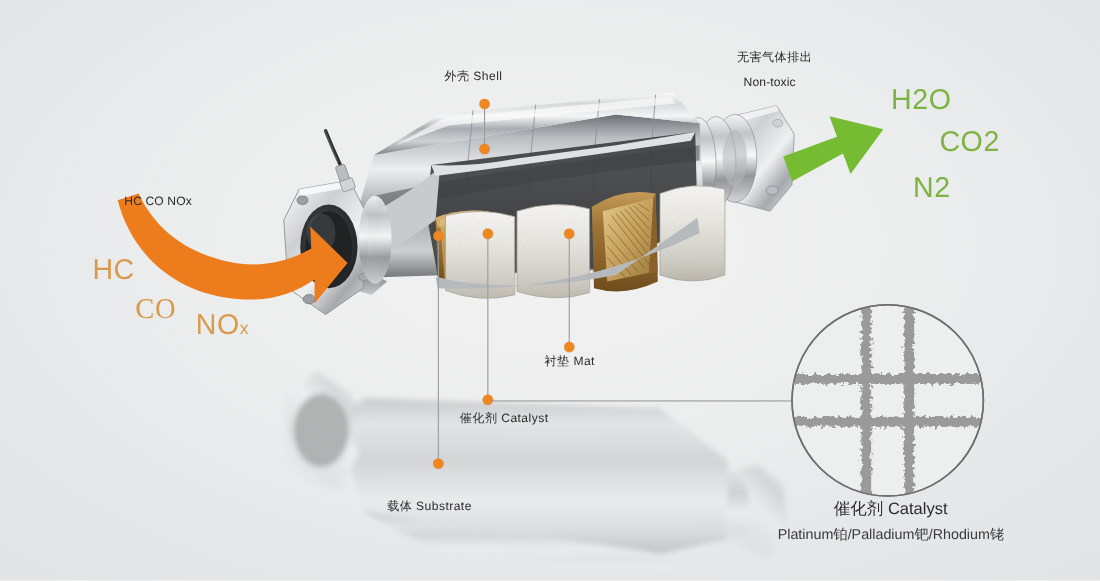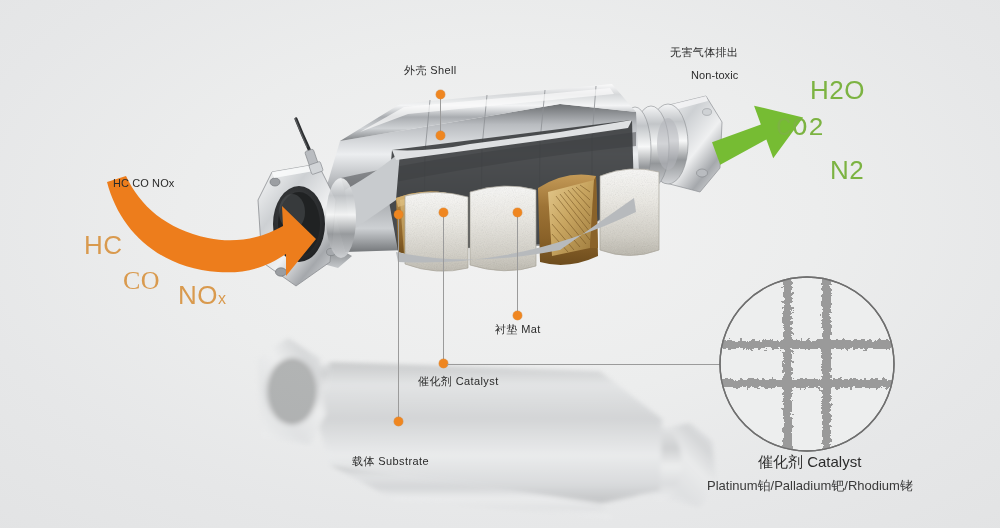--- a/index.html
+++ b/index.html
@@ -354,19 +354,19 @@
   <div class="detail-title" style="left:758px; top:453px;">催化剂 Catalyst</div>
   <div class="detail-sub" style="left:707px; top:477px;">Platinum铂/Palladium钯/Rhodium铑</div>
 
   <div class="lbl" style="left:113px; top:176px;">HC  CO  NOx</div>
 
   <div class="gas-big gas-orange" style="left:84px; top:230px;"><span>HC</span></div>
   <div class="gas-big gas-orange" style="left:123px; top:266px;font-family:Liberation Serif, serif;"><span>CO</span></div>
   <div class="gas-big gas-orange" style="left:178px; top:280px;"><span>NO</span><span class="sub">x</span></div>
 
   <div class="lbl cn" style="left:670px; top:45px;">无害气体排出</div>
-  <div class="lbl" style="left:691px; top:68px;">Non-toxic</div>
+  <div class="lbl" style="left:676px; top:68px;">Non-toxic</div>
 
   <div class="gas-big gas-green" style="left:782px; top:75px;margin-left:28px;"><span>H2O</span></div>
-  <div class="gas-big gas-green" style="left:776px; top:113px;font-family:Liberation Mono, monospace;"><span>CO2</span></div>
+  <div class="gas-big gas-green" style="left:854px; top:113px;"><span>CO2</span></div>
   <div class="gas-big gas-green" style="left:782px; top:155px;margin-left:48px;"><span>N2</span></div>
 
 </div>
 
 </body></html>

